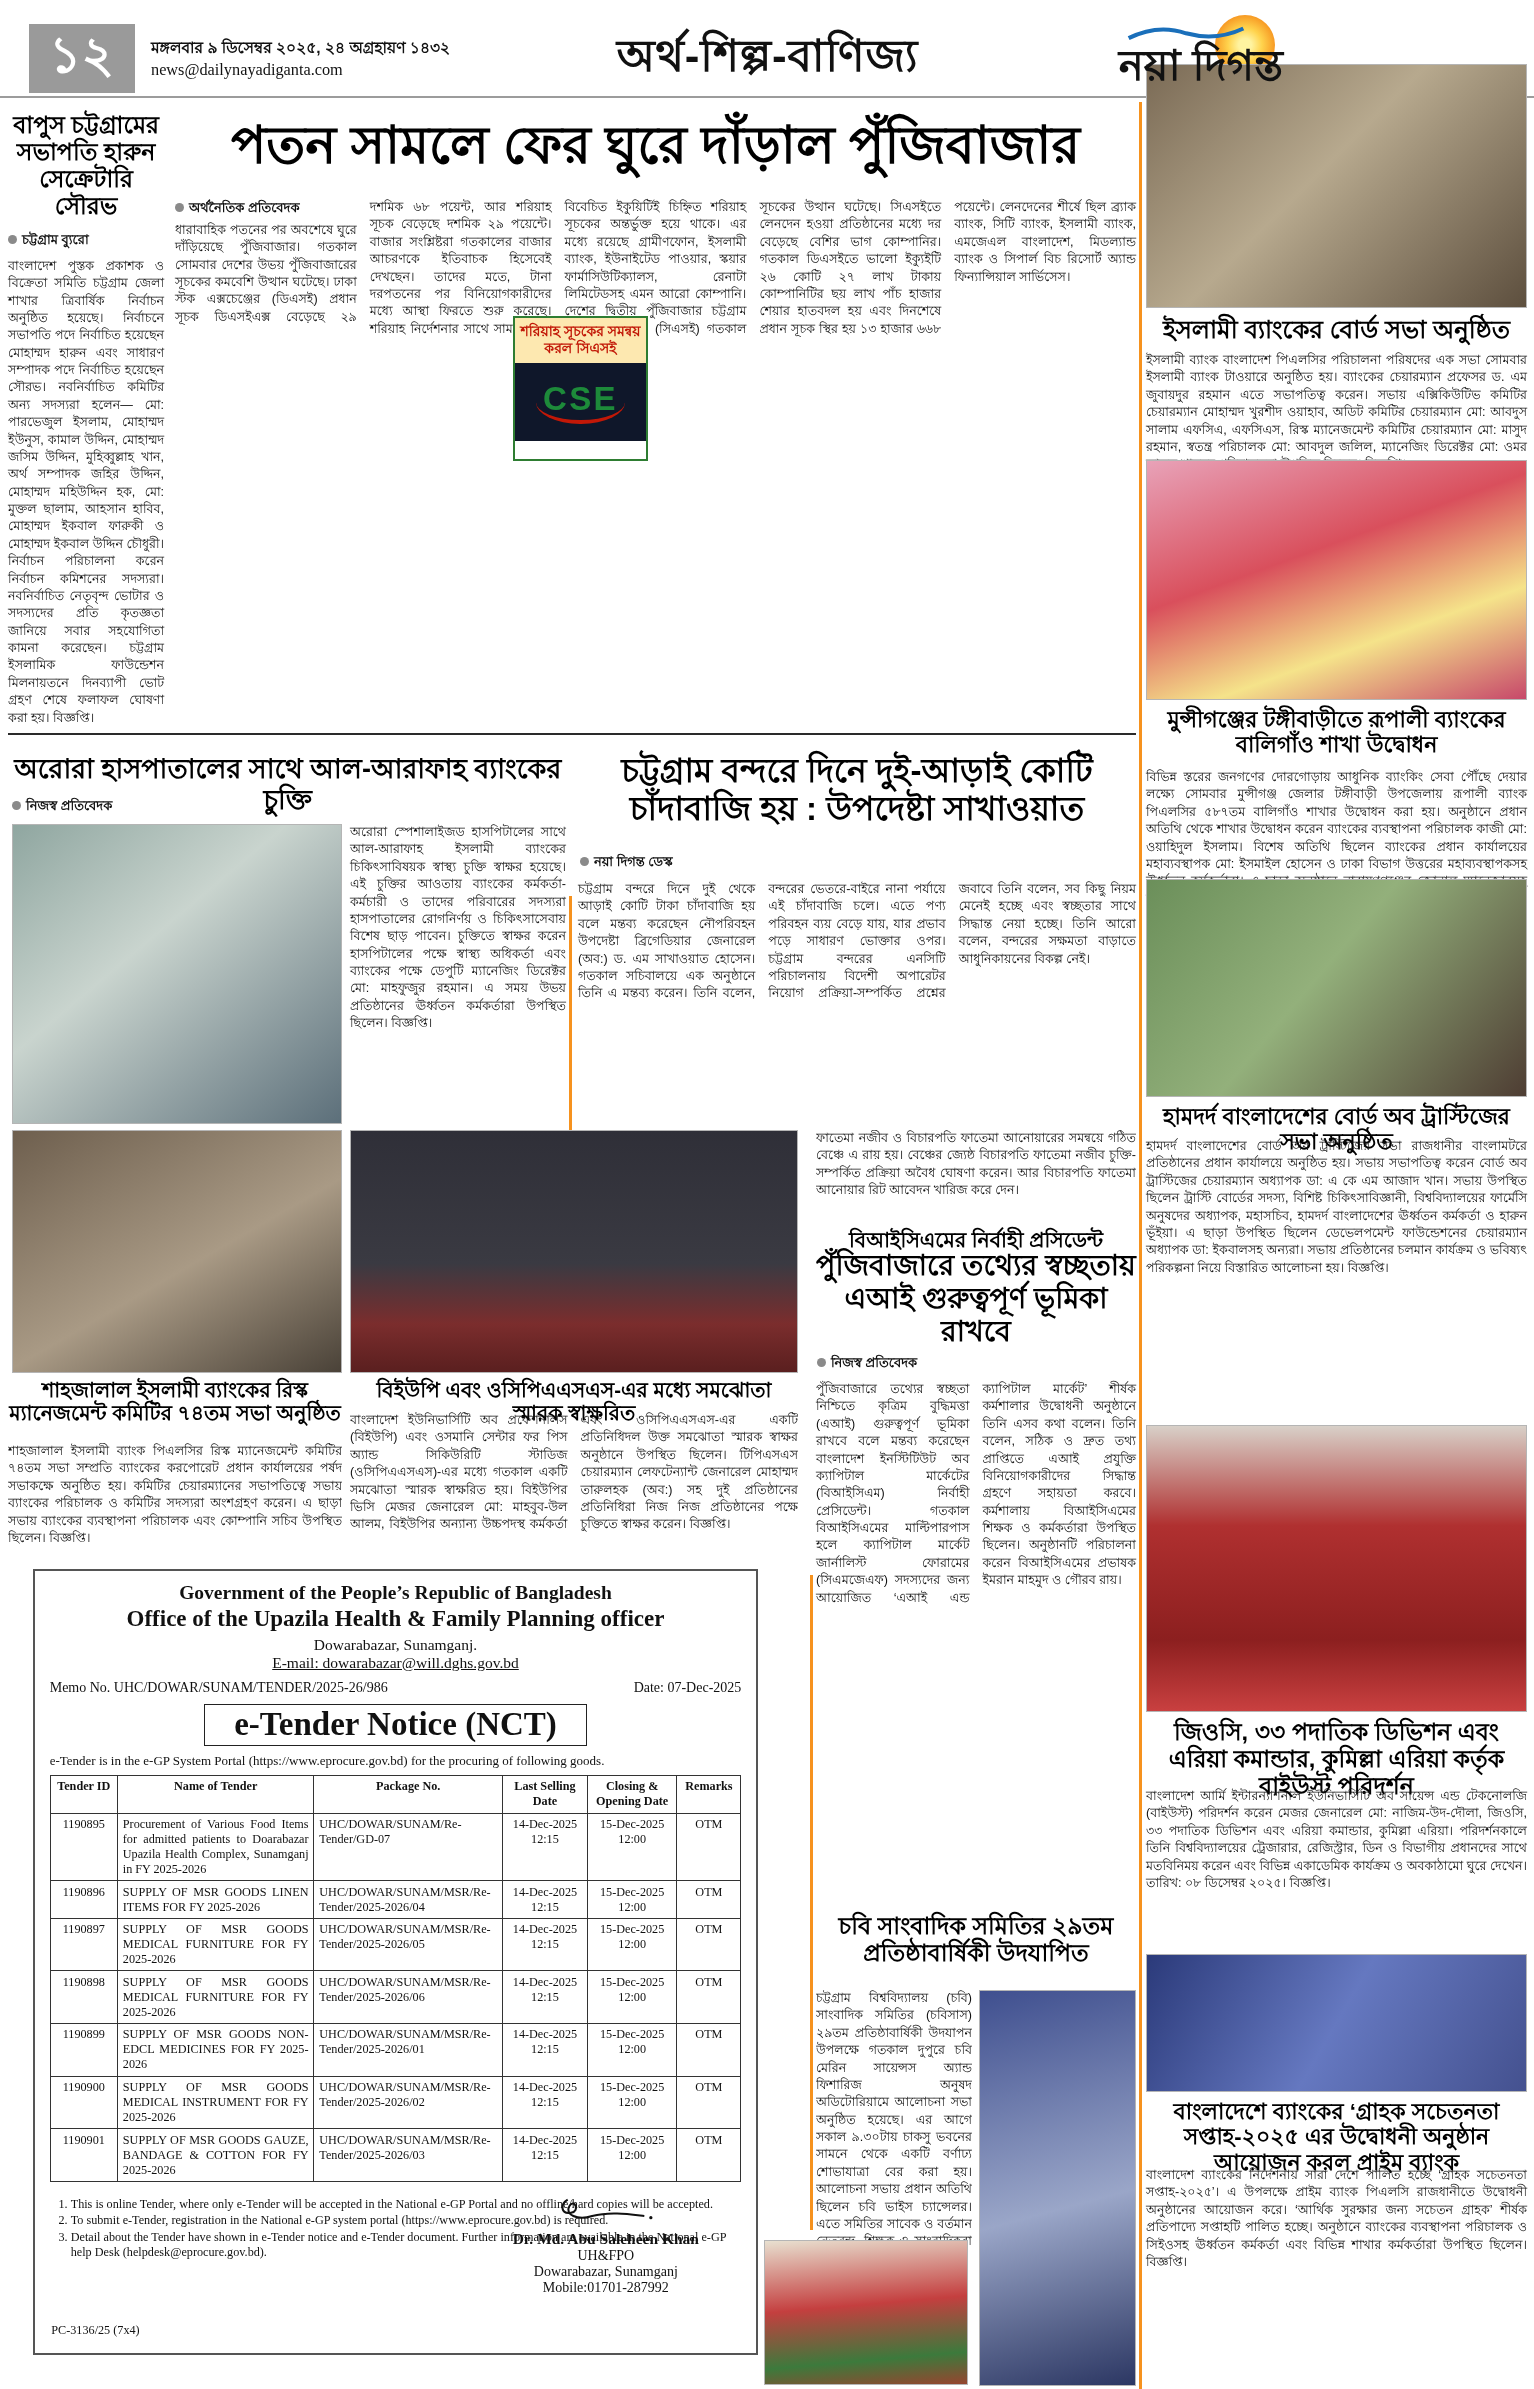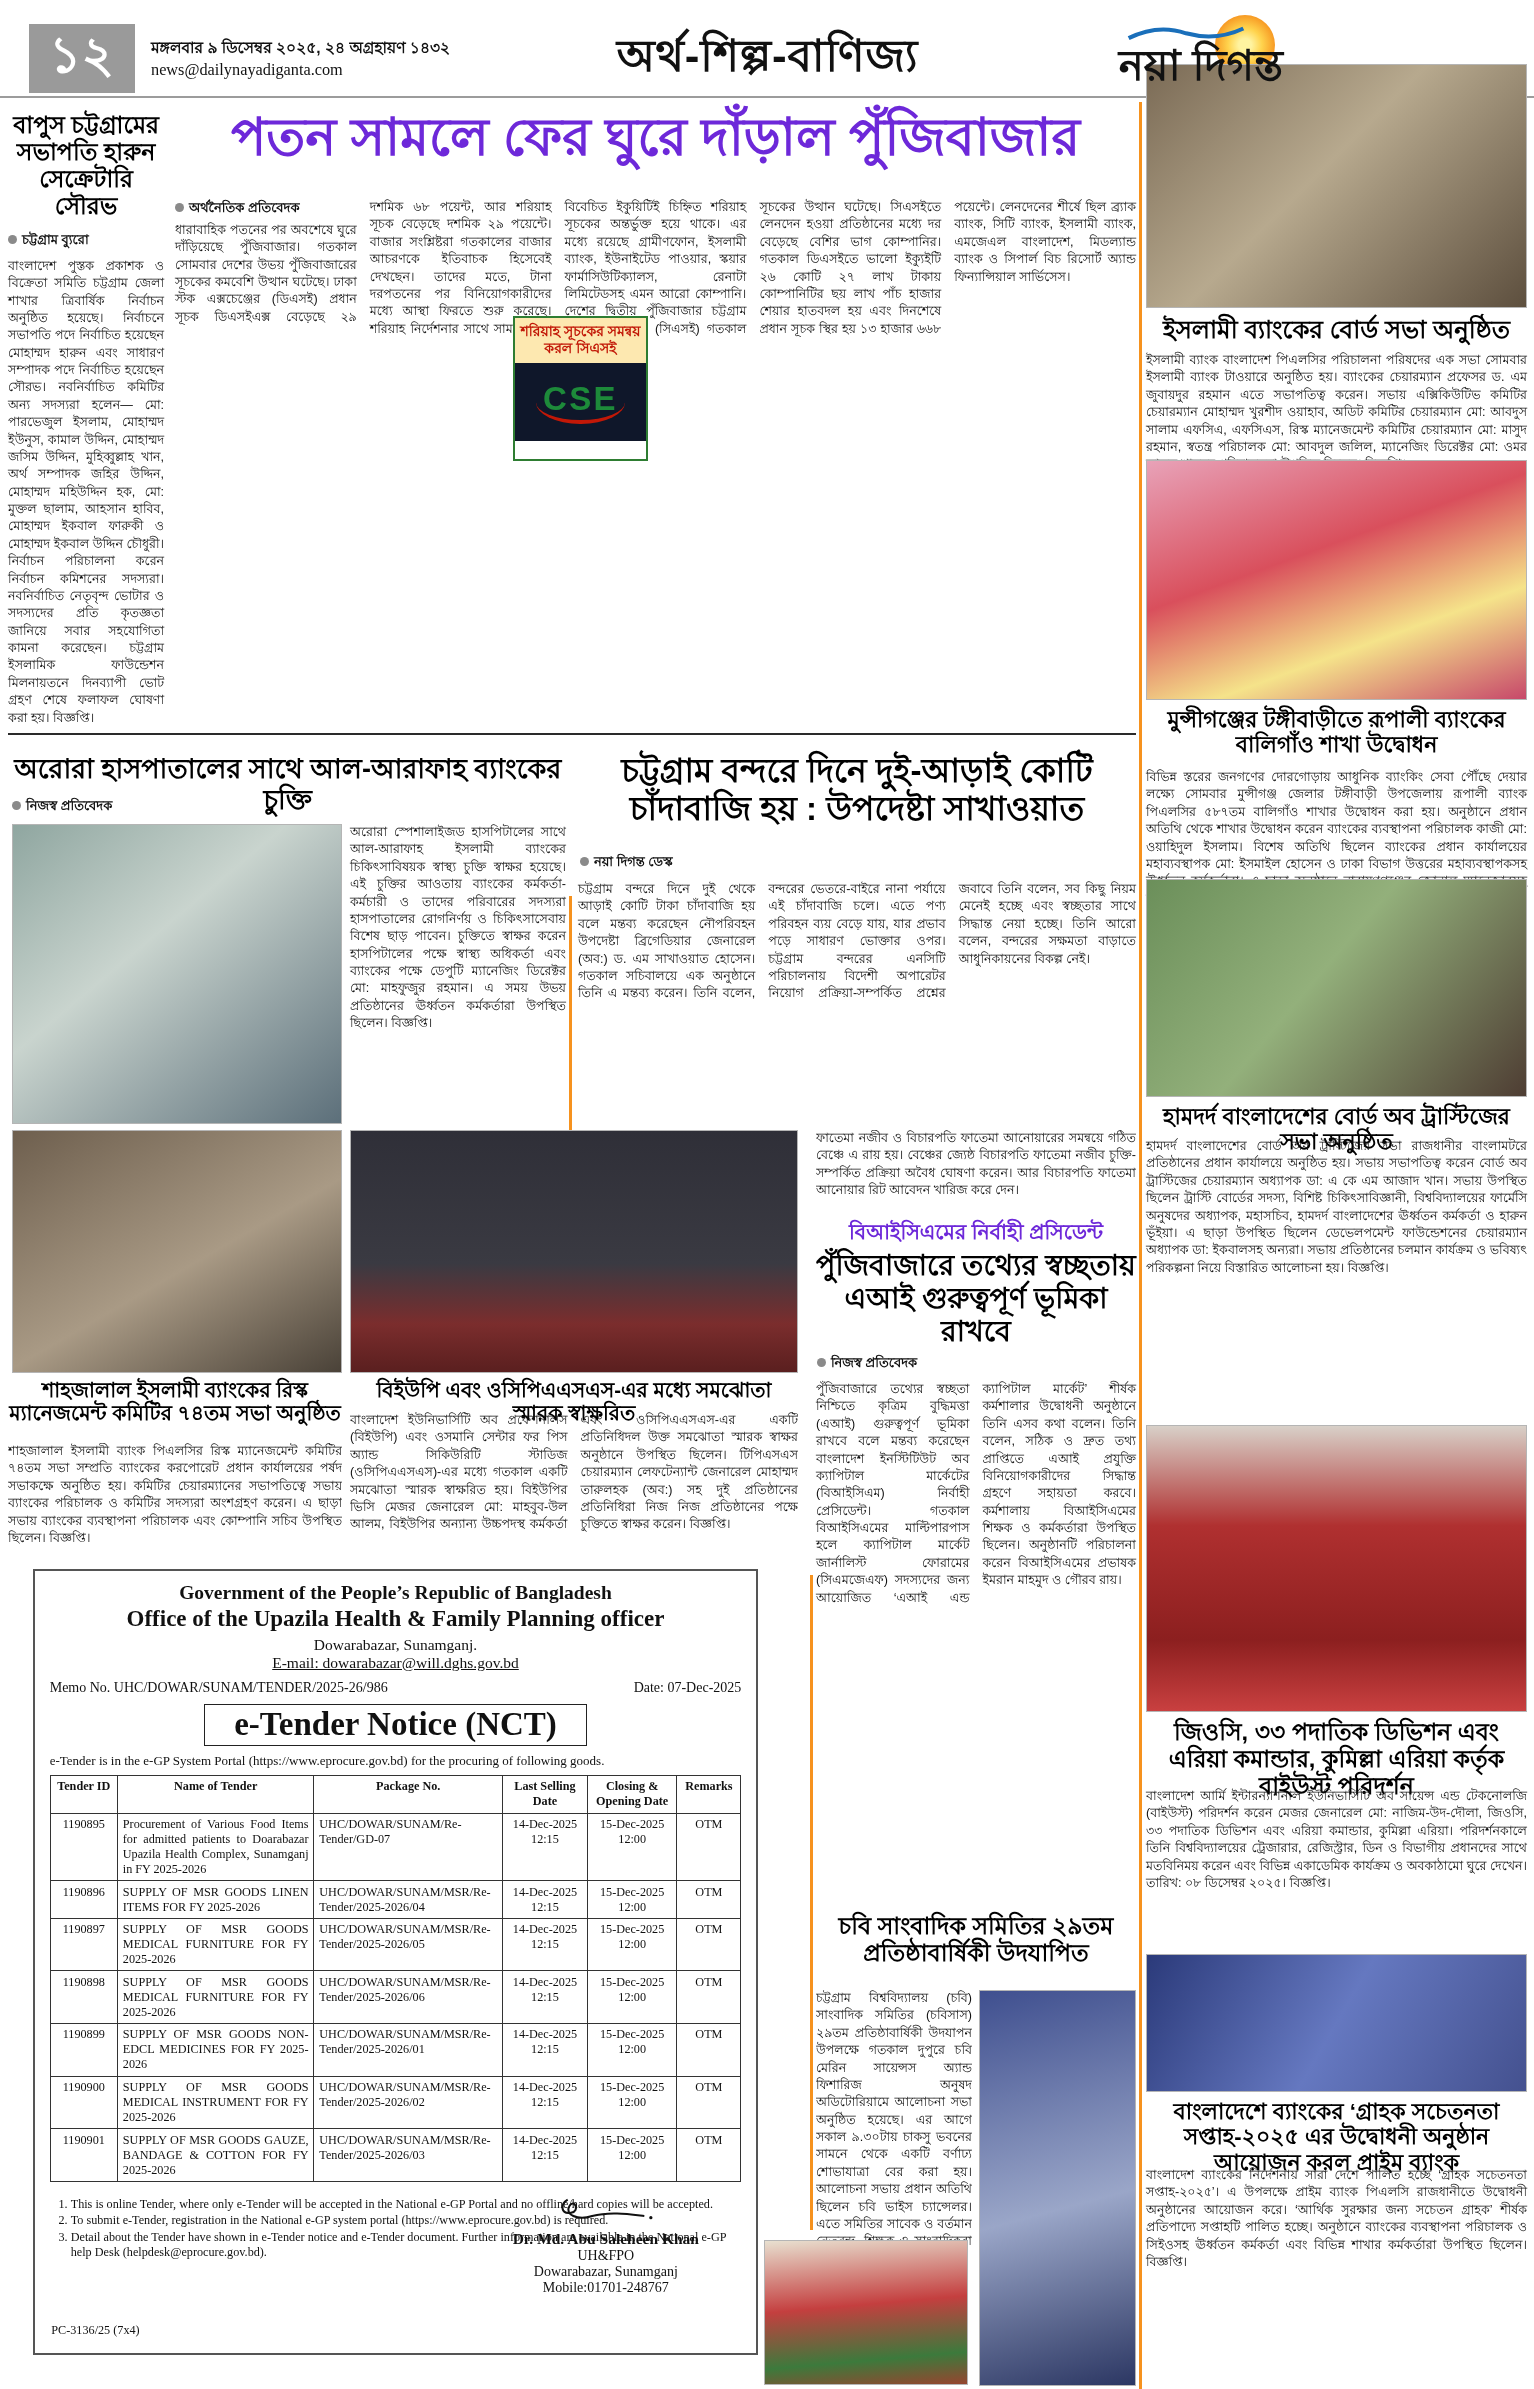--- a/index.html
+++ b/index.html
@@ -12,21 +12,21 @@
   .email{position:absolute;left:151px;top:60px;font-size:16.3px;font-family:"Liberation Serif",serif;}
   .section-title{position:absolute;left:0;right:0;top:23px;text-align:center;font-size:44px;font-weight:800;letter-spacing:0.8px;}
   .masthead{position:absolute;right:252px;top:33px;font-size:42px;font-weight:800;white-space:nowrap;}
   .masthead .sun{position:absolute;left:96px;top:-18px;width:60px;height:60px;border-radius:50%;
       background:radial-gradient(circle,#fff3a0 15%,#ffd34d 40%,#f6921e 75%,rgba(246,146,30,0) 100%);z-index:0;}
   .masthead .wave{position:absolute;left:6.5px;top:-11.4px;z-index:2;}
   .masthead span.txt{position:relative;z-index:1;}
   .hdr-rule{position:absolute;left:0;top:96px;width:1535px;height:2.4px;background:#9c9c9c;}
   
   .hl{font-weight:800;line-height:1.15;color:#000;}
-  .hl.red{color:#6d28d9;}
+  .hl.red{color:#000000;margin-top:8px;}
   .byline{font-size:13px;font-weight:700;}
   .byline .dot{display:inline-block;width:9px;height:9px;border-radius:50%;background:#8a8a8a;margin-right:4.9px;}
   .body-txt{font-size:12.6px;line-height:1.38;text-align:justify;}
   .abs{position:absolute;}
   .photo{border:0.8px solid #b5b5b5;box-sizing:border-box;}
   .rule-h{position:absolute;height:1.6px;background:#2a2a2a;}
   .rule-orange-v{position:absolute;width:3.3px;background:#f6921e;}
   .cols2{column-count:2;column-gap:13px;}
   .cols3{column-count:3;column-gap:13px;}
   .cols5{column-count:5;column-gap:13px;}
@@ -284,19 +284,19 @@
       </div>
 
     <div class="sig">
       <svg width="106" height="33" viewBox="0 0 130 40">
         <path d="M18 8 C 8 14, 10 26, 22 24 C 34 22, 26 6, 20 16 C 14 26, 30 34, 48 28 C 70 22, 95 26, 112 28" fill="none" stroke="#111" stroke-width="2.5"></path>
         <circle cx="120" cy="30" r="2" fill="#111"></circle>
       </svg>
       <div class="name">Dr. Md. Abu Saleheen Khan</div>
       <div>UH&amp;FPO</div>
       <div>Dowarabazar, Sunamganj</div>
-      <div>Mobile:01701-248767</div>
+      <div>Mobile:01701-287992</div>
     </div>
     <div class="pc-code">PC-3136/25 (7x4)</div>
   </div>
 
 </div>
 
 
 </body></html>

